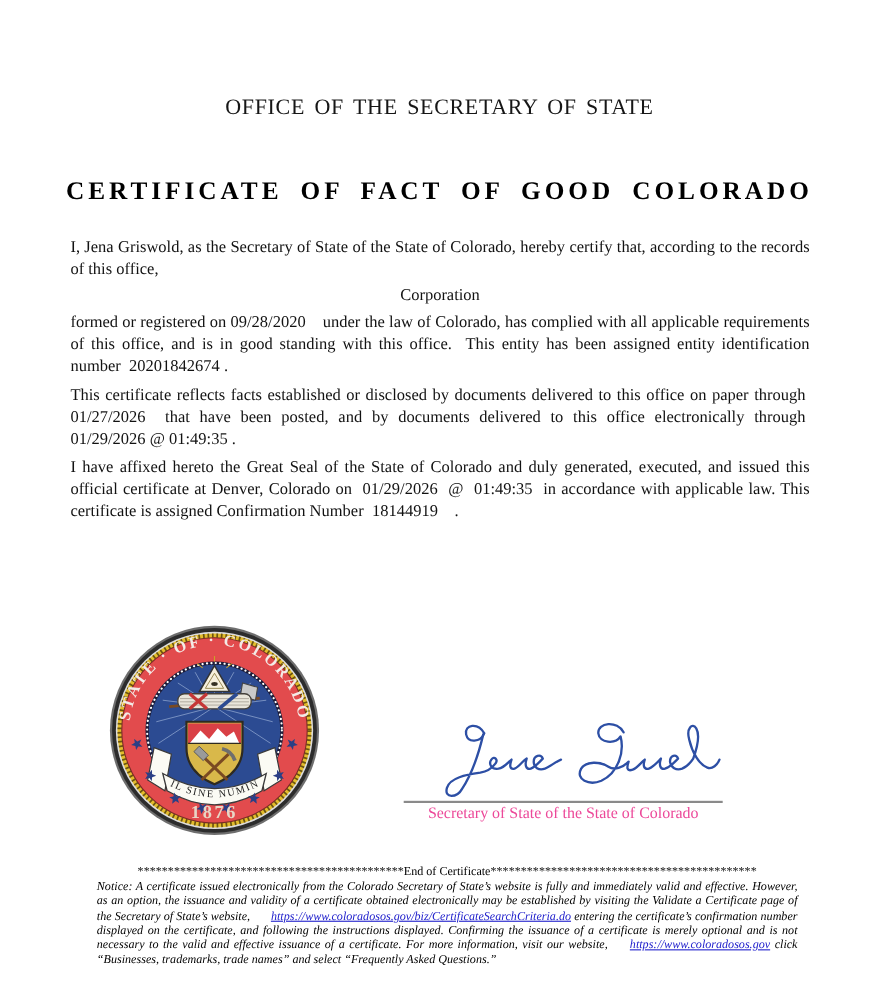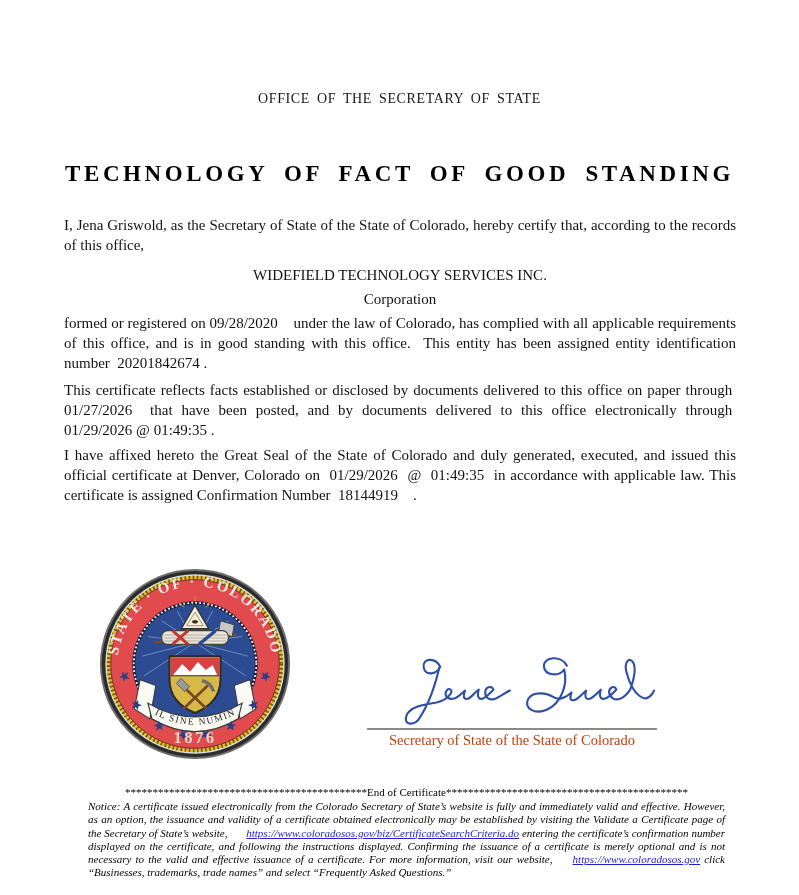--- a/index.html
+++ b/index.html
@@ -1,61 +1,60 @@
 <!DOCTYPE html>
 <html><head>
 <meta charset="utf-8">
 <style>
   html,body{margin:0;padding:0;background:#ffffff;}
   .page{
     position:relative;width:799px;height:895px;background:#ffffff;
     font-family:"Liberation Serif","DejaVu Serif",serif;color:#121212;overflow:hidden;
   }
   .header{position:absolute;top:86px;left:0;right:0;text-align:center;
-    font-size:14px;line-height:25px;letter-spacing:.6px;word-spacing:3px;color:#161616;}
+    font-size:20px;line-height:25px;letter-spacing:.6px;word-spacing:3px;color:#161616;}
   .title{position:absolute;top:161px;left:0;right:0;text-align:center;
     font-weight:bold;font-size:23px;letter-spacing:3.6px;word-spacing:7px;color:#000;}
   .bodytext{position:absolute;top:214px;left:63px;width:674px;
     font-size:15px;line-height:20px;text-align:justify;}
   .bodytext p{margin:1px;}
   .center{text-align:center;}
   .mt-company{margin-top:10px !important;}
   .mt-isa{margin-top:12px !important;}
   .mt-corp{margin-top:4px !important;}
   .mt-p2{margin-top:4px !important;}
   .mt-p3{margin-top:7px !important;}
   .mt-p4{margin-top:5px !important;}
   .seal-wrap{position:absolute;left:97px;top:566px;width:196px;height:196px;}
   .sig-svg{position:absolute;left:383px;top:652px;width:276px;height:78px;}
   .sig-rule{position:absolute;left:367px;top:728px;width:290px;height:2px;background:#8a8a8a;}
   .sig-label{position:absolute;left:367px;top:732px;width:290px;text-align:center;
-    font-size:14.5px;color:#c2410c;}
+    font-size:14.5px;color:#ec4899;}
   .footer{position:absolute;left:88px;top:786px;width:637px;}
   .stars-line{font-size:11px;line-height:13px;text-align:center;white-space:nowrap;
     overflow:hidden;color:#000;}
   .notice{font-style:italic;font-size:11px;line-height:13.3px;text-align:justify;
     margin-top:1px;color:#000;}
   .seg-plain{}
   .seg-underline{}
   .seg-link{color:#2121cc;text-decoration:underline;margin-left:16px;}
 </style>
 </head>
 <body>
 
 <div class="page">
 
   <div class="header">
     <div>OFFICE OF THE SECRETARY OF STATE</div>
   </div>
 
-  <div class="title">TECHNOLOGY OF FACT OF GOOD STANDING</div>
+  <div class="title">CERTIFICATE OF FACT OF GOOD COLORADO</div>
 
   <div class="bodytext">
     <p>I, Jena Griswold, as the Secretary of State of the State of Colorado, hereby certify that, according to the records of this office,</p>
-    <p class="center mt-company">WIDEFIELD TECHNOLOGY SERVICES INC.</p>
     <p class="center mt-corp">Corporation</p>
     <p class="mt-p2">formed or registered on 09/28/2020&nbsp;&nbsp;&nbsp; under the law of Colorado, has complied with all applicable requirements of this office, and is in good standing with this office.&nbsp; This entity has been assigned entity identification number&nbsp; 20201842674&nbsp;.</p>
     <p class="mt-p3">This certificate reflects facts established or disclosed by documents delivered to this office on paper through&nbsp; 01/27/2026&nbsp; that have been posted, and by documents delivered to this office electronically through&nbsp; 01/29/2026 @ 01:49:35&nbsp;.</p>
     <p class="mt-p4">I have affixed hereto the Great Seal of the State of Colorado and duly generated, executed, and issued this official certificate at Denver, Colorado on&nbsp; 01/29/2026&nbsp; @&nbsp; 01:49:35&nbsp; in accordance with applicable law. This certificate is assigned Confirmation Number&nbsp; 18144919&nbsp;&nbsp;&nbsp;&nbsp;.</p>
   </div>
 
   <div class="seal-wrap">
     <svg viewBox="0 0 200 200" width="196" height="196">
       <defs>
         <path id="arcTop" d="M 25.8 127 A 79 79 0 1 1 174.2 127" fill="none"></path>

